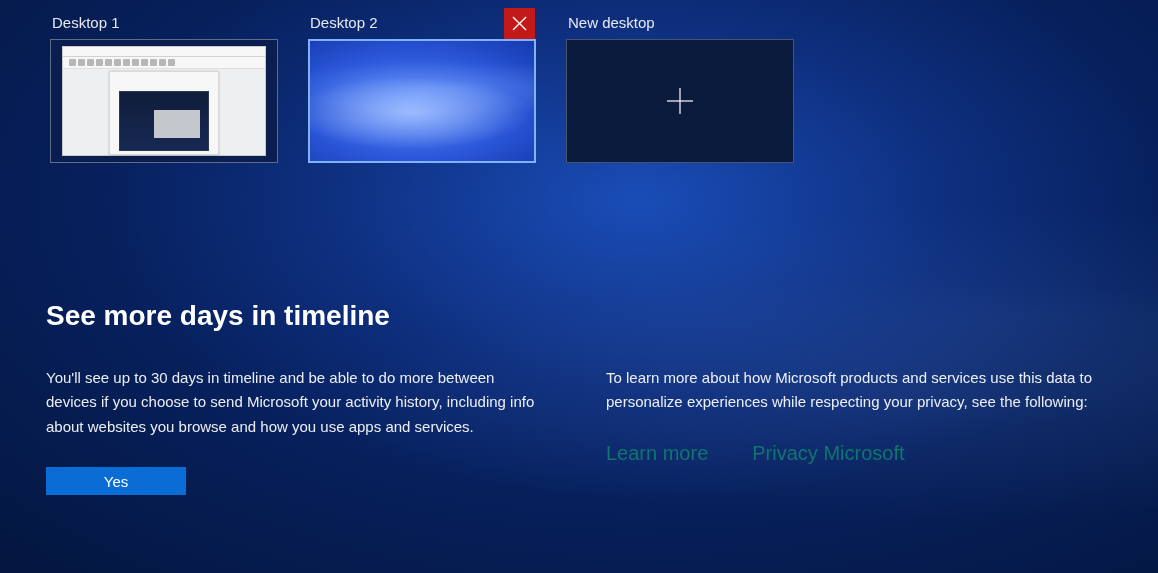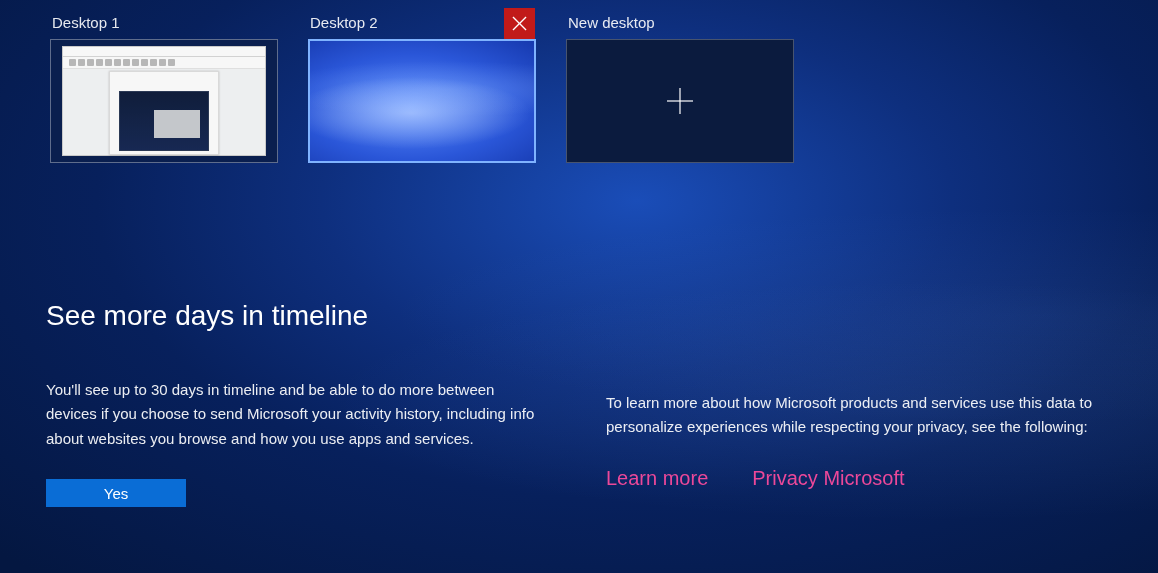--- a/index.html
+++ b/index.html
@@ -143,44 +143,43 @@
     }
 
     .content {
       position: absolute;
       left: 46px;
       right: 46px;
       top: 300px;
     }
     .heading {
       font-size: 28px;
-      font-weight: 400;
+      font-weight: 700;
       color: #fff;
-      margin-bottom: 46px;
+      margin-bottom: 34px;
     }
     .columns {
       display: flex;
       gap: 70px;
-      align-items: center;
     }
     .col {
       flex: 1;
       font-size: 15px;
       line-height: 1.63;
       color: rgba(255,255,255,0.92);
       max-width: 490px;
     }
     .links-row {
       margin-top: 22px;
       display: flex;
       gap: 44px;
       font-size: 20px;
     }
     .links-row a {
-      color: #ec4899;
+      color: #0f766e;
       text-decoration: none;
       cursor: pointer;
     }
     .yes-btn {
       margin-top: 28px;
       width: 140px;
       height: 28px;
       background: #0a6dd6;
       color: #fff;
       border: none;

